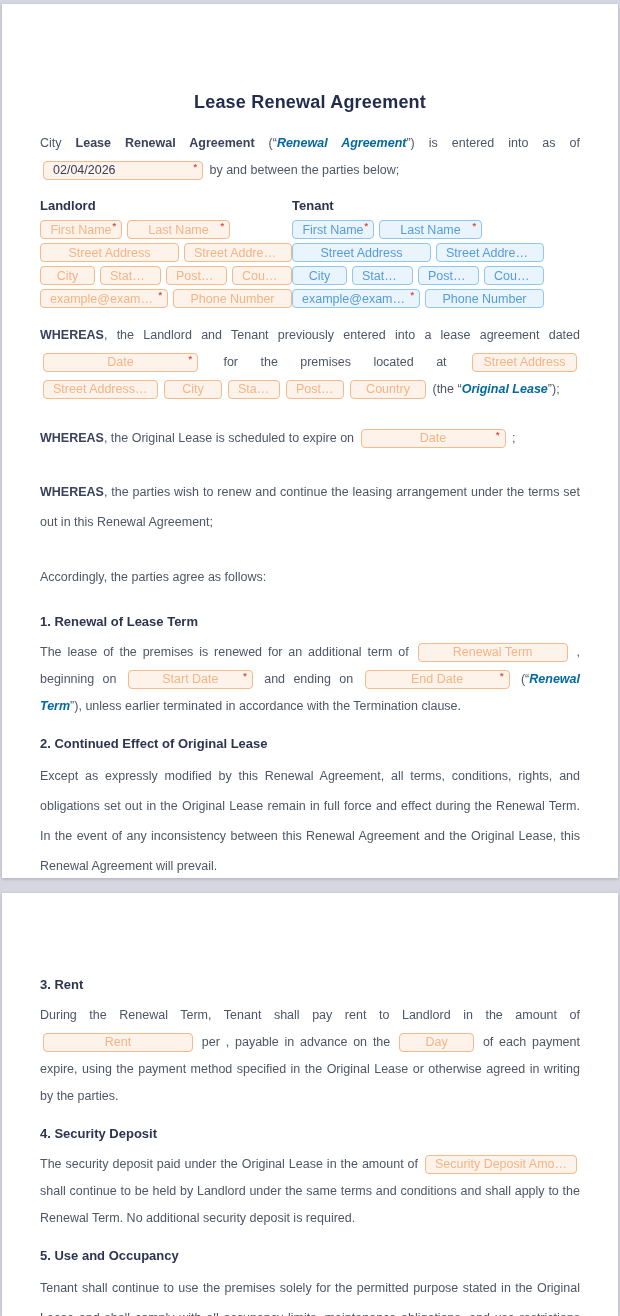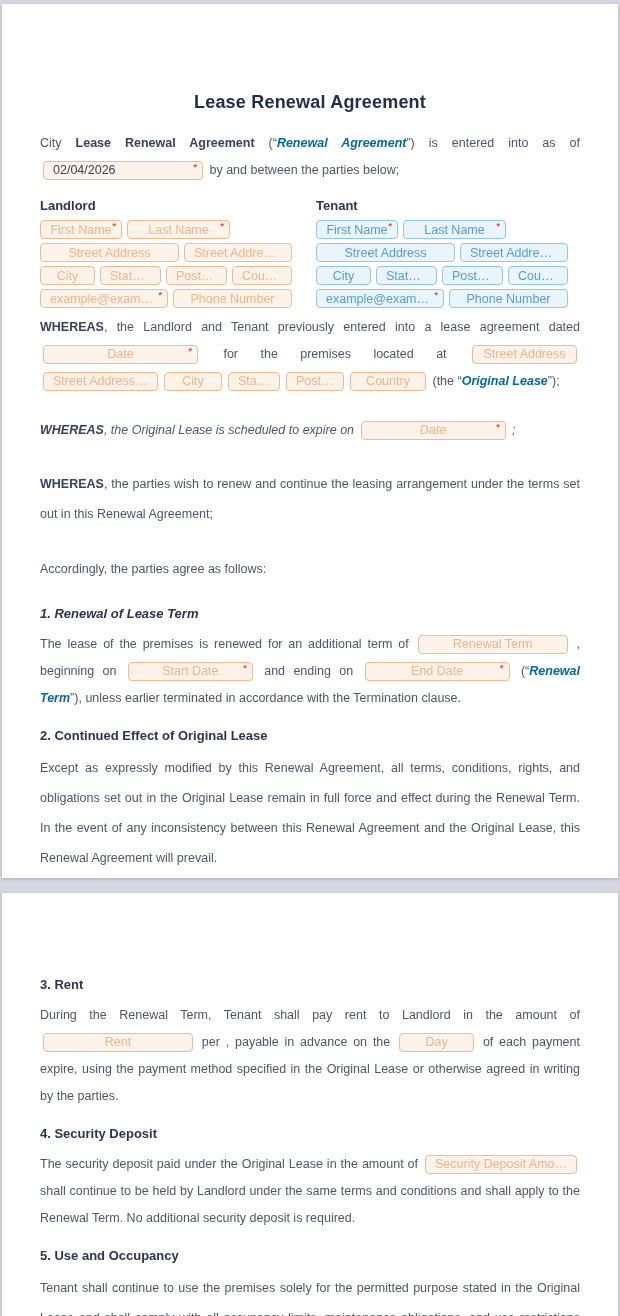--- a/index.html
+++ b/index.html
@@ -26,21 +26,21 @@
     font-size:12.5px;line-height:30px;color:#4e5666;
     text-align:justify;margin:0 0 13px 0;
   }
   .para.tall{line-height:27px;}
   .b{font-weight:700;color:#3a425c;}
   .bi{font-weight:700;font-style:italic;color:#0369a1;}
   .sec-h{
     font-size:13px;font-weight:700;color:#2c3450;
     margin:16px 0 10px 0;
   }
-  .party-wrap{display:flex;gap:24px;margin:14px 0 2px 0;}
+  .party-wrap{display:flex;margin:14px 0 10px 0;}
   .party{width:252px;}
   .party-h{font-size:13px;font-weight:700;color:#2c3450;margin:0 0 7px 0;}
   .frow{display:flex;gap:5px;margin-bottom:4px;}
 
   .field{
     position:relative;display:inline-flex;align-items:center;justify-content:center;
     height:19px;border-radius:4px;border:1px solid;box-sizing:border-box;
     padding:0 9px;vertical-align:middle;overflow:hidden;
   }
   .field .ph{
@@ -54,21 +54,21 @@
   .field .req{
     position:absolute;top:1px;right:5px;
     color:#e04a3f;font-size:9px;line-height:1;font-weight:700;
   }
   .orange{border-color:#f5b98c;background:#fdf3ea;}
   .orange .ph{color:#f4b487;}
   .blue{border-color:#90c6f0;background:#eaf4fd;}
   .blue .ph{color:#569dd8;}
 
   .in-p{margin:0 3px;}
-  .mt22{margin-top:22px;font-style:italic;}
+  .mt22{margin-top:22px;}
   .mt25{margin-top:25px;}
 </style>
 </head>
 <body>
 
 <div class="page page1">
 
   <h1 class="doc-title">Lease Renewal Agreement</h1>
 
   <p class="para tall">

